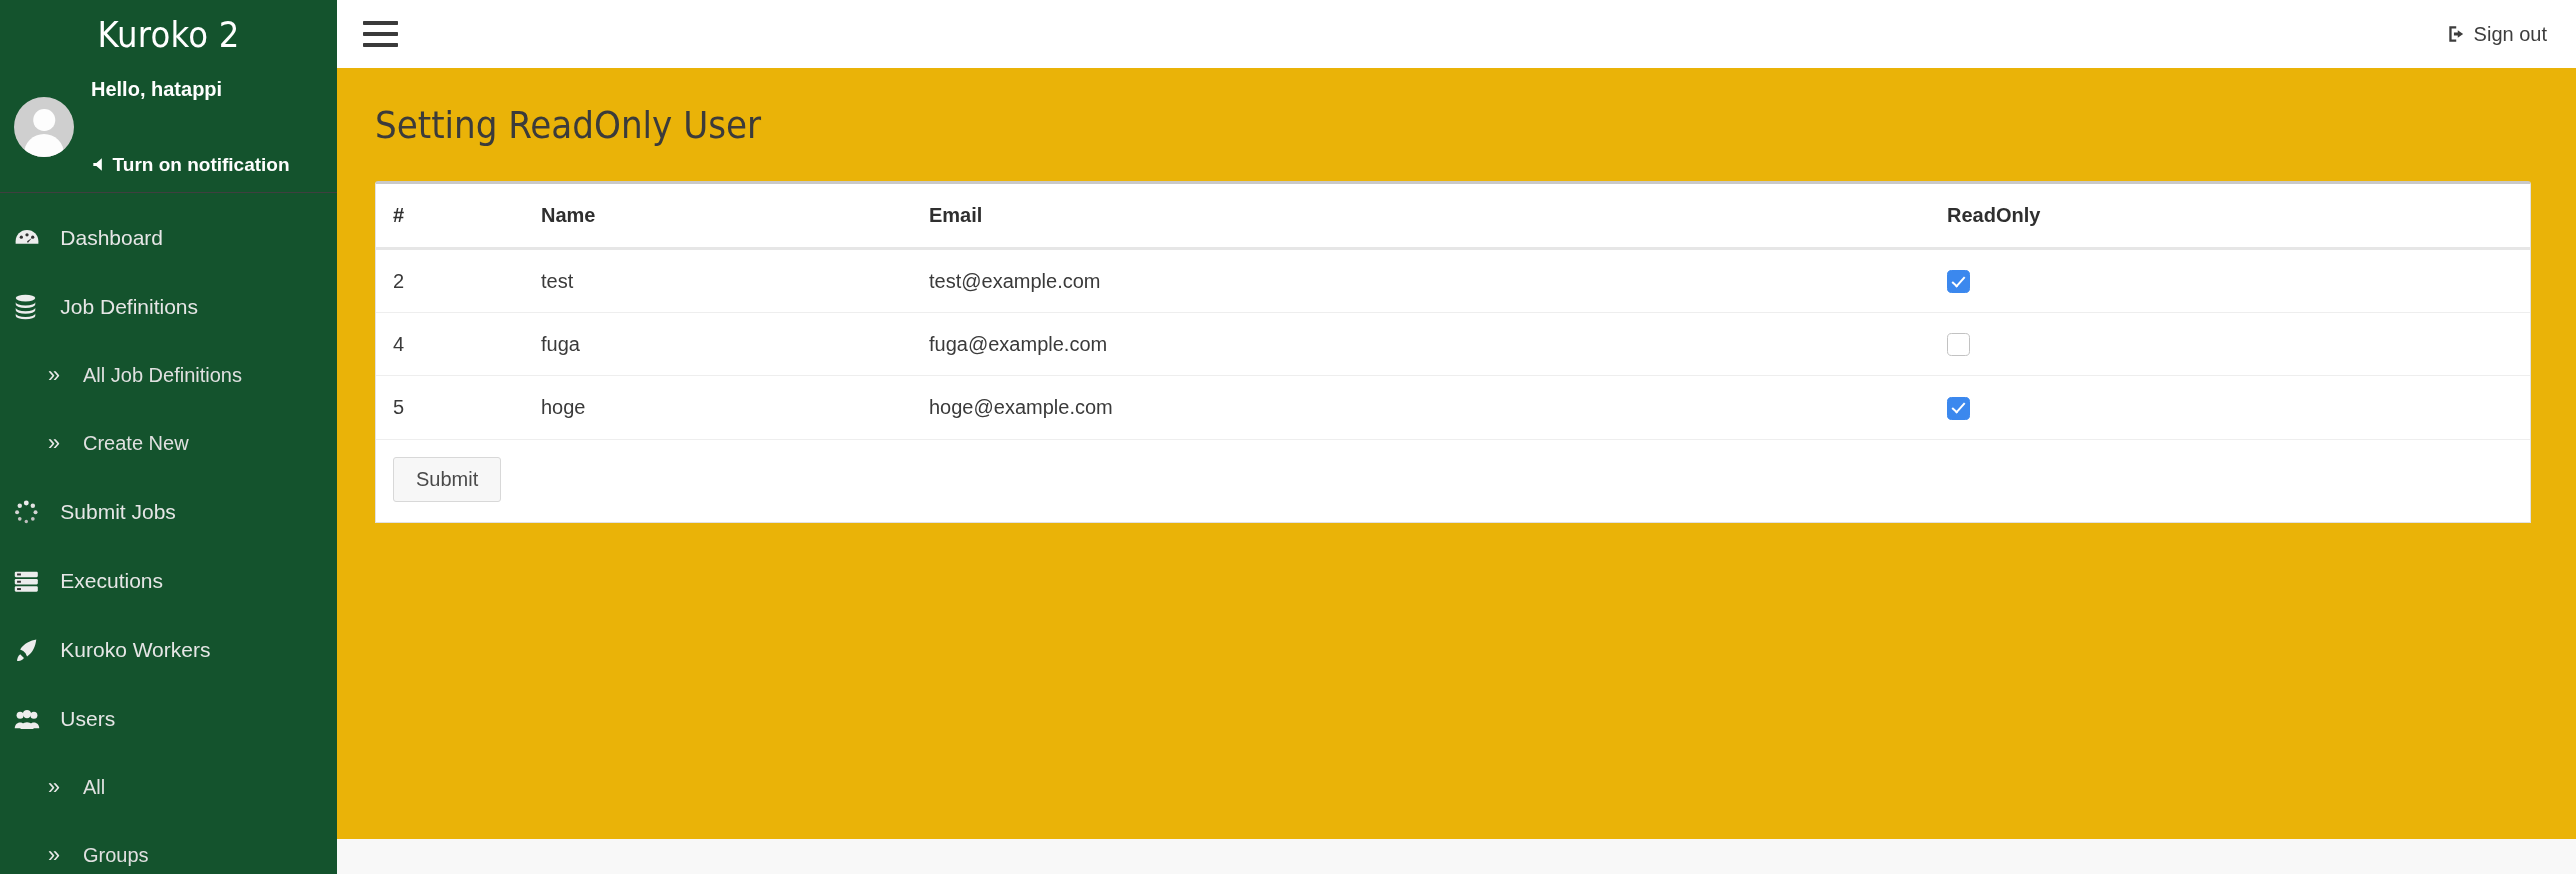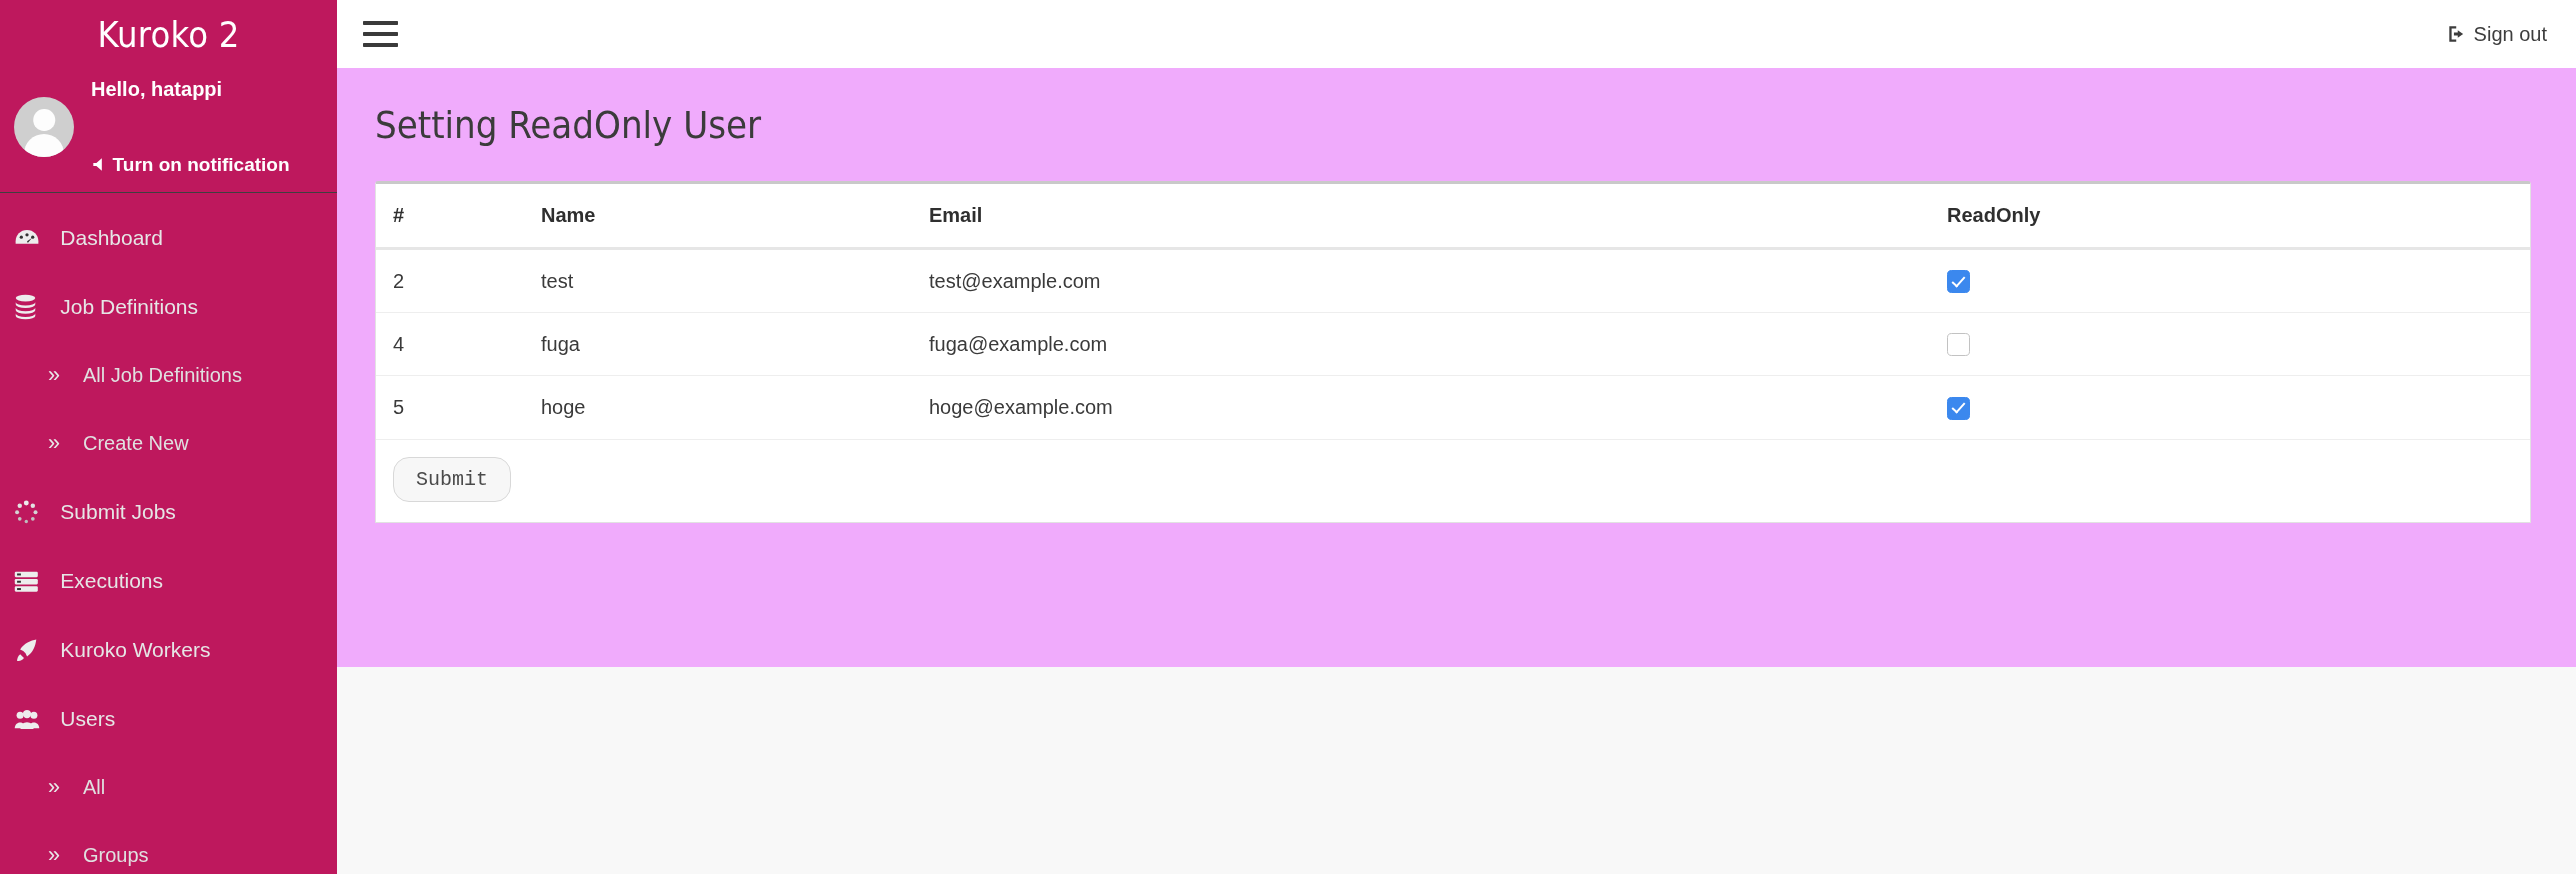--- a/index.html
+++ b/index.html
@@ -9,21 +9,21 @@
     background: #f8f8f8;
     font-family: "Liberation Sans", sans-serif;
     overflow: hidden;
   }
   #app { position: relative; width: 2576px; height: 875px; display: flex; }
 
   
   .sidebar {
     width: 337px;
     min-width: 337px;
-    background: #be185d;
+    background: #14532d;
     color: #e9e9e9;
     height: 875px;
     position: relative;
     overflow: hidden;
   }
   .brand {
     height: 68px;
     display: flex;
     align-items: center;
     justify-content: center;
@@ -117,21 +117,21 @@
     white-space: nowrap;
   }
   .nav-sub .chev {
     width: 35px; min-width: 35px;
     font-size: 21.5px;
     color: #e8e8e8;
     display: inline-block;
   }
 
   
-  .main { flex: 1; height: 667px; position: relative; background: #f0abfc; }
+  .main { flex: 1; height: 839px; position: relative; background: #eab308; }
   .topbar {
     height: 68px;
     background: #ffffff;
     display: flex;
     align-items: center;
     justify-content: space-between;
     padding: 0 29px 0 26px;
   }
   .hamburger {
     width: 35px; height: 26px;
@@ -198,26 +198,26 @@
     content: "";
     position: absolute;
     left: 7px; top: 2.3px;
     width: 5.4px; height: 10.8px;
     border: solid #ffffff;
     border-width: 0 2.3px 2.3px 0;
     transform: rotate(42deg);
   }
   .footer-row { padding: 17px 0 20px 17px; }
   .submit-btn {
-    font-family: Liberation Mono, monospace;
+    font-family: Liberation Sans, sans-serif;
     font-size: 20px;
     color: #4a4a4a;
     background: #f7f7f7;
     border: 0.8px solid #d8d8d8;
-    border-radius: 16px;
+    border-radius: 3px;
     padding: 10px 22px;
     cursor: pointer;
   }
 </style>
 </head>
 <body>
 
 <div id="app">
 
   <div class="sidebar">

